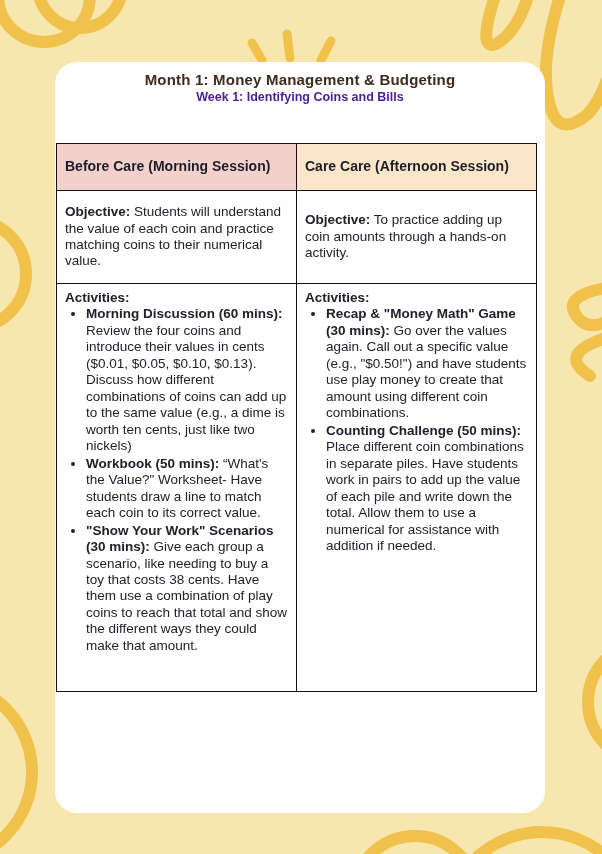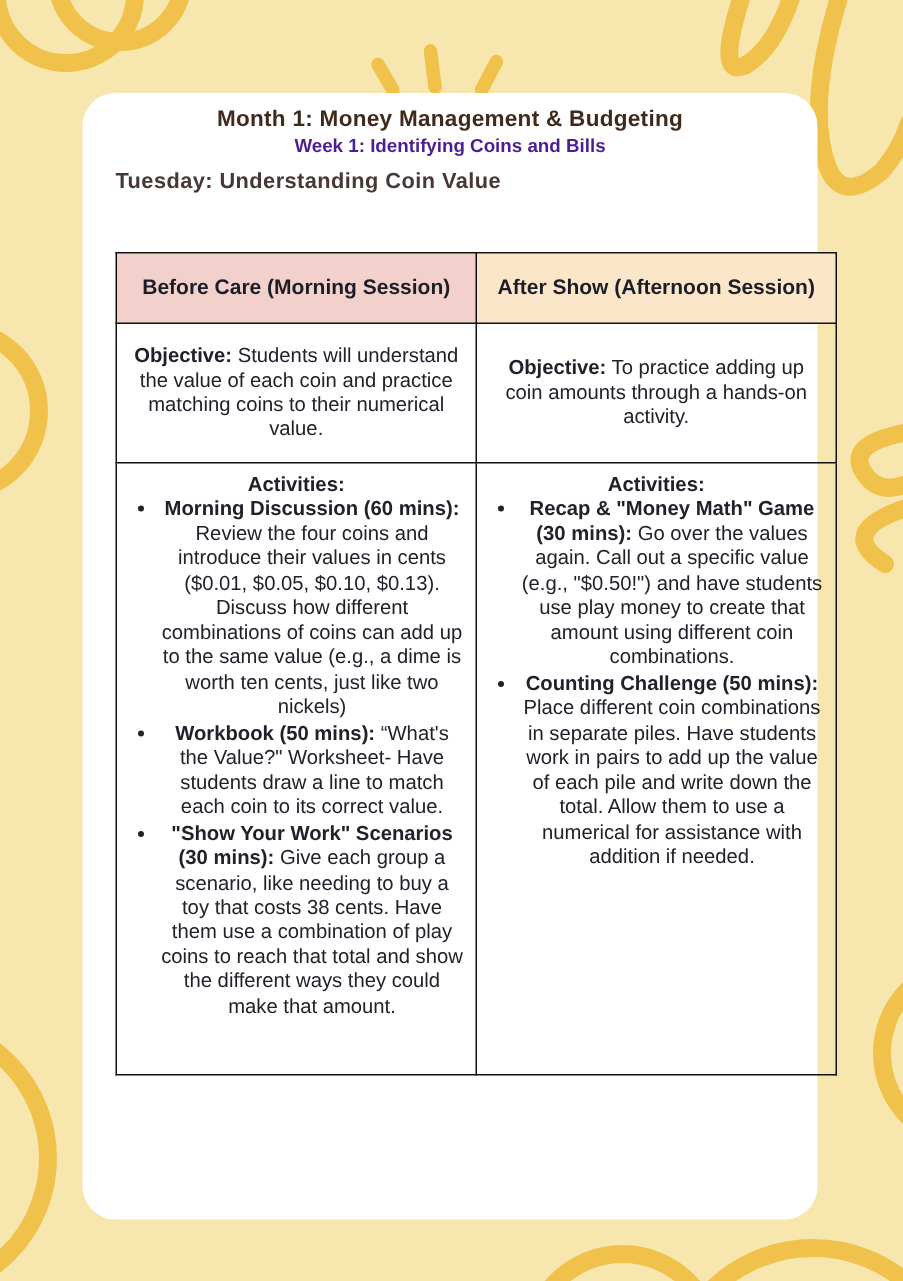--- a/index.html
+++ b/index.html
@@ -6,40 +6,40 @@
   body{
     width:602px;height:854px;position:relative;overflow:hidden;
     background:#f7e7ae;
     font-family:"Liberation Sans", sans-serif;
     color:#21212b;
   }
   .doodles{position:absolute;left:0;top:0;z-index:0;}
   .card{
     position:absolute;left:55px;top:62px;width:490px;height:751px;
     background:#ffffff;border-radius:22px;z-index:1;box-sizing:border-box;
-    padding:0 22px;
+    padding:0 1px;
   }
   .title{
     margin-top:9px;text-align:center;font-weight:bold;font-size:15px;
     color:#402a1e;letter-spacing:.2px;
   }
   .subtitle{
     margin-top:2px;text-align:center;font-weight:bold;font-size:12.5px;
     color:#4c1d95;
   }
   .day-heading{
     margin-top:9px;text-align:left;font-weight:bold;font-size:14.5px;
     color:#473737;letter-spacing:.3px;
   }
   table.schedule{
     margin-top:39px;width:481px;border-collapse:collapse;table-layout:fixed;
   }
   table.schedule th, table.schedule td{
     border:1.5px solid #111;padding:5px 8px;font-size:13.5px;line-height:1.22;
-    text-align:center;
+    text-align:left;
   }
   th.col-before{background:#f2d1cd;}
   th.col-after{background:#fbe6ca;}
   table.schedule th{font-size:14px;height:36px;vertical-align:middle;color:#1d1d27;}
   tr.row-objective td{height:82px;vertical-align:middle;}
   tr.row-activities td{height:396px;vertical-align:top;padding-top:6px;}
   .b{font-weight:bold;}
   ul.activity-list{margin:0;padding-left:21px;}
   ul.activity-list li{margin:0 0 1px 0;}
 </style>
@@ -71,27 +71,26 @@
     <circle cx="648" cy="702" r="60"></circle>
 
     <circle cx="415" cy="898" r="62"></circle>
     <circle cx="542" cy="928" r="96"></circle>
   </g>
 </svg>
 
 <div class="card">
   <div class="title">Month 1: Money Management &amp; Budgeting</div>
   <div class="subtitle">Week 1: Identifying Coins and Bills</div>
-  <div class="day-heading">Tuesday: Understanding Coin Value</div>
 
   <table class="schedule">
     <tbody>
         <tr class="row-header">
       <th class="col-before">Before Care (Morning Session)</th>
-      <th class="col-after">After Show (Afternoon Session)</th>
+      <th class="col-after">Care Care (Afternoon Session)</th>
     </tr>
     <tr class="row-objective">
       <td>
         <span class="b">Objective:</span><span> Students will understand the value of each coin and practice matching coins to their numerical value.</span>
       </td>
       <td>
         <span class="b">Objective:</span><span> To practice adding up coin amounts through a hands-on activity.</span>
       </td>
     </tr>
     <tr class="row-activities">

